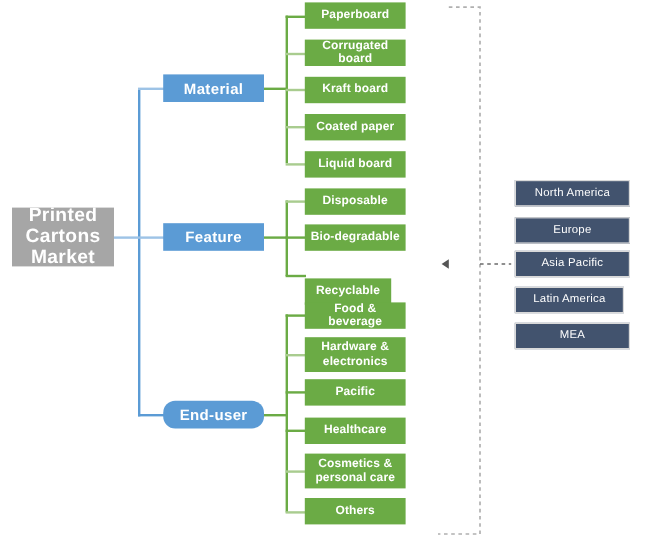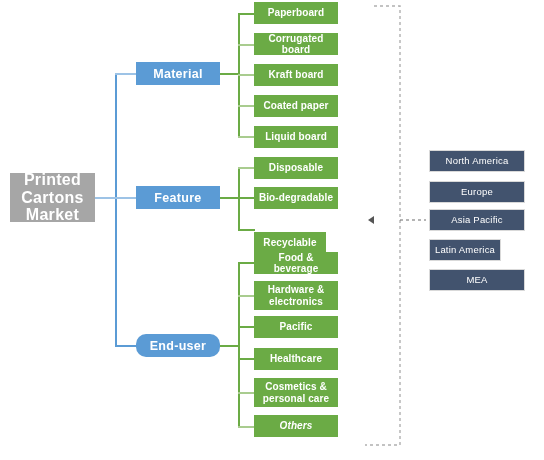--- a/index.html
+++ b/index.html
@@ -137,21 +137,21 @@
   <div class="node leaf-node" style="left:254px; top:187px; width:84px; height:22px;">Bio-degradable</div>
   <div class="node leaf-node" style="left:254px; top:232px; width:72px; height:22px;">Recyclable</div>
 
   <div class="node leaf-node" style="left:254px; top:252px; width:84px; height:22px;">Food &amp; beverage</div>
   <div class="node leaf-node" style="left:254px; top:281px; width:84px; height:29px; white-space:pre-line;">Hardware &amp;
 electronics</div>
   <div class="node leaf-node" style="left:254px; top:316px; width:84px; height:22px;">Pacific</div>
   <div class="node leaf-node" style="left:254px; top:348px; width:84px; height:22px;">Healthcare</div>
   <div class="node leaf-node" style="left:254px; top:378px; width:84px; height:29px; white-space:pre-line;">Cosmetics &amp;
 personal care</div>
-  <div class="node leaf-node" style="left:254px; top:415px; width:84px; height:22px;font-style:italic;">Others</div>
+  <div class="node leaf-node" style="left:254px; top:415px; width:84px; height:22px;">Others</div>
 
   <div class="node region-node" style="left:429px; top:150px; width:96px; height:22px;">North America</div>
   <div class="node region-node" style="left:429px; top:181px; width:96px; height:22px;">Europe</div>
   <div class="node region-node" style="left:429px; top:209px; width:96px; height:22px;">Asia Pacific</div>
-  <div class="node region-node" style="left:429px; top:239px; width:72px; height:22px;">Latin America</div>
+  <div class="node region-node" style="left:429px; top:239px; width:91px; height:22px;">Latin America</div>
   <div class="node region-node" style="left:429px; top:269px; width:96px; height:22px;">MEA</div>
 
 </div>
 
 </body></html>

